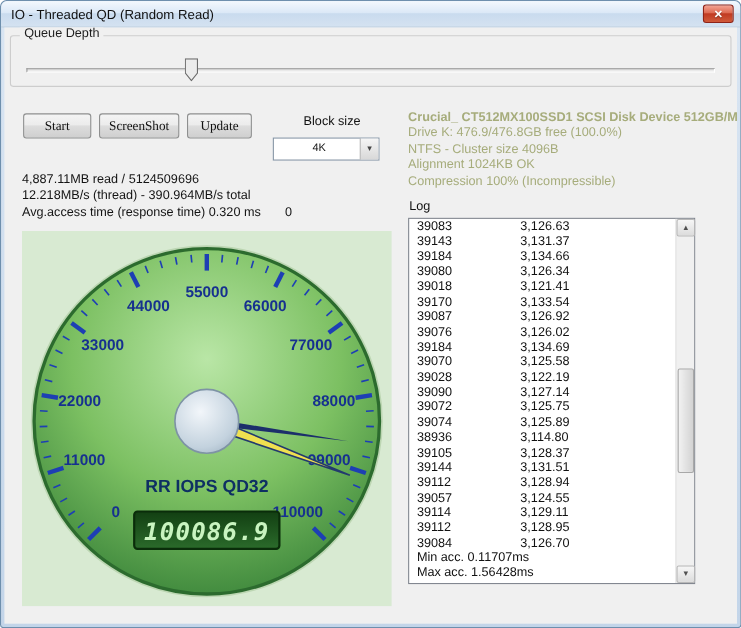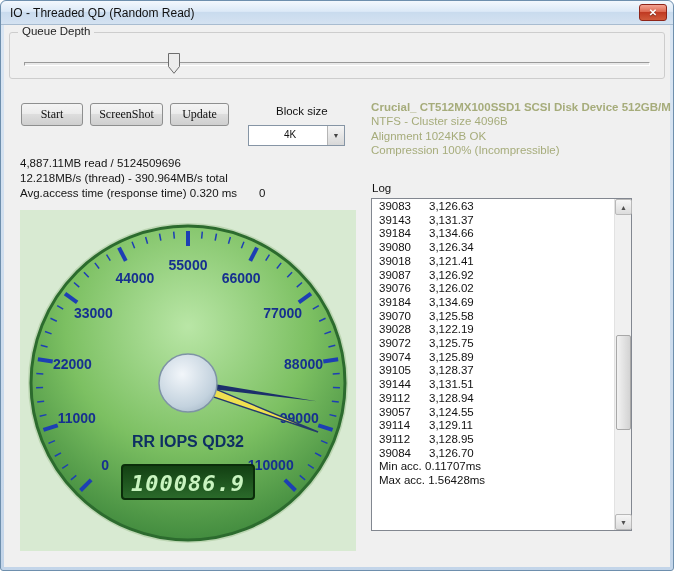--- a/index.html
+++ b/index.html
@@ -72,33 +72,33 @@
     position:absolute; right:0; top:0; width:17px; height:19px;
     background:linear-gradient(#f5f5f5,#d8d8d8);
     border-left:1px solid #b5b5b5;
     font-size:7px; color:#444; display:flex; align-items:center; justify-content:center;
   }
 
   .drive-info {
     position:absolute; left:367px; top:75px; width:300px;
     font-size:11.5px; line-height:14.4px; white-space:nowrap; overflow:hidden;
   }
-  .drive-info div:first-child { font-weight:bold;text-align:center; }
+  .drive-info div:first-child { font-weight:bold; }
 
   .stats { position:absolute; left:16px; top:131px; font-size:11.5px; color:#141414; line-height:15px; }
   .stat3 { position:relative; }
   .stat3-val { position:absolute; left:239px; top:0; }
 
   .log-label { position:absolute; left:368px; top:157px; font-size:11.5px; color:#111; }
   .log-box {
     position:absolute; left:367px; top:173px; width:261px; height:333px;
     background:#fff; border:1px solid #828790;
   }
   .log-list { position:absolute; left:0; top:1px; right:17px; bottom:0; overflow:hidden; }
-  .log-row { display:flex; font-size:11.5px; line-height:13.7px; color:#111; }
+  .log-row { display:flex; font-size:11.5px; line-height:13.7px; color:#111;gap:44px; }
   .log-row .c1 { width:57px; padding-left:7px; }
   .log-row .c-full { padding-left:7px; }
 
   .scrollbar {
     position:absolute; right:0; top:0; bottom:0; width:17px;
     background:#f0f0f0; border-left:1px solid #e2e2e2;
   }
   .sb-btn {
     position:absolute; left:0; width:17px; height:16px;
     background:linear-gradient(#f6f6f6,#dcdcdc);
@@ -143,20 +143,21 @@
     <button class="btn btn-update">Update</button>
 
     <div class="blocksize-label">Block size</div>
     <div class="combo">
       <span class="combo-value">4K</span>
       <span class="combo-arrow">▼</span>
     </div>
 
     <div class="drive-info" style="color: rgb(166, 172, 123);">
         <div>Crucial_ CT512MX100SSD1 SCSI Disk Device 512GB/M</div>
+        <div>Drive K: 476.9/476.8GB free (100.0%)</div>
         <div>NTFS - Cluster size 4096B</div>
         <div>Alignment 1024KB OK</div>
         <div>Compression 100% (Incompressible)</div>
       </div>
 
     <div class="stats">
       <div>4,887.11MB read / 5124509696</div>
       <div>12.218MB/s (thread) - 390.964MB/s total</div>
       <div class="stat3">
         <span>Avg.access time (response time) 0.320 ms</span>
@@ -181,46 +182,58 @@
           </div>
           <div class="log-row">
             <span class="c1">39080</span>
             <span class="c2">3,126.34</span>
           </div>
           <div class="log-row">
             <span class="c1">39018</span>
             <span class="c2">3,121.41</span>
           </div>
           <div class="log-row">
+            <span class="c1">39170</span>
+            <span class="c2">3,133.54</span>
+          </div>
+          <div class="log-row">
             <span class="c1">39087</span>
             <span class="c2">3,126.92</span>
           </div>
           <div class="log-row">
             <span class="c1">39076</span>
             <span class="c2">3,126.02</span>
           </div>
           <div class="log-row">
             <span class="c1">39184</span>
             <span class="c2">3,134.69</span>
           </div>
           <div class="log-row">
             <span class="c1">39070</span>
             <span class="c2">3,125.58</span>
           </div>
           <div class="log-row">
             <span class="c1">39028</span>
             <span class="c2">3,122.19</span>
           </div>
           <div class="log-row">
+            <span class="c1">39090</span>
+            <span class="c2">3,127.14</span>
+          </div>
+          <div class="log-row">
             <span class="c1">39072</span>
             <span class="c2">3,125.75</span>
           </div>
           <div class="log-row">
             <span class="c1">39074</span>
             <span class="c2">3,125.89</span>
+          </div>
+          <div class="log-row">
+            <span class="c1">38936</span>
+            <span class="c2">3,114.80</span>
           </div>
           <div class="log-row">
             <span class="c1">39105</span>
             <span class="c2">3,128.37</span>
           </div>
           <div class="log-row">
             <span class="c1">39144</span>
             <span class="c2">3,131.51</span>
           </div>
           <div class="log-row">

